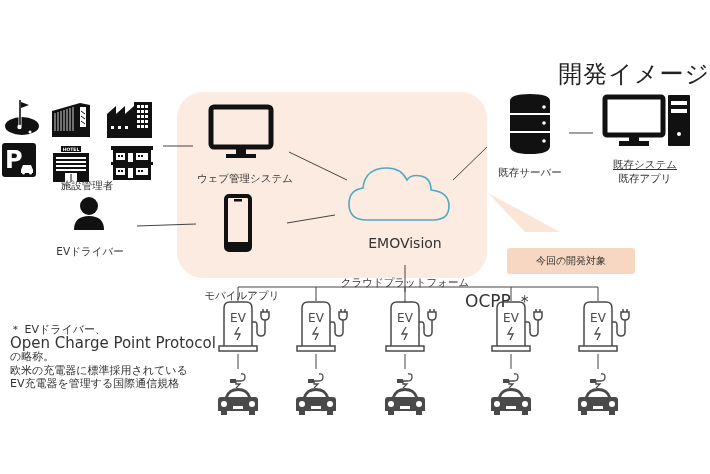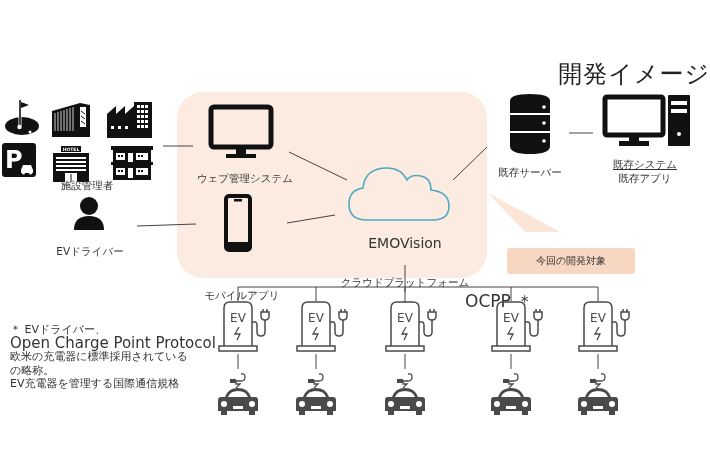--- a/index.html
+++ b/index.html
@@ -331,16 +331,16 @@
           <rect x="15" y="106" width="10" height="3" fill="#fff"></rect>
           <rect x="3" y="111" width="6" height="4"></rect>
           <rect x="31" y="111" width="6" height="4"></rect>
         </g>
       </svg></div>
   </div>
 
 <div class="abs note">
   <div>＊ EVドライバー、</div>
   <div style="font-size:15px;">Open Charge Point Protocol</div>
+  <div>の略称。</div>
   <div>欧米の充電器に標準採用されている</div>
-  <div>の略称。</div>
   <div>EV充電器を管理する国際通信規格</div>
 </div>
 
 </body></html>

